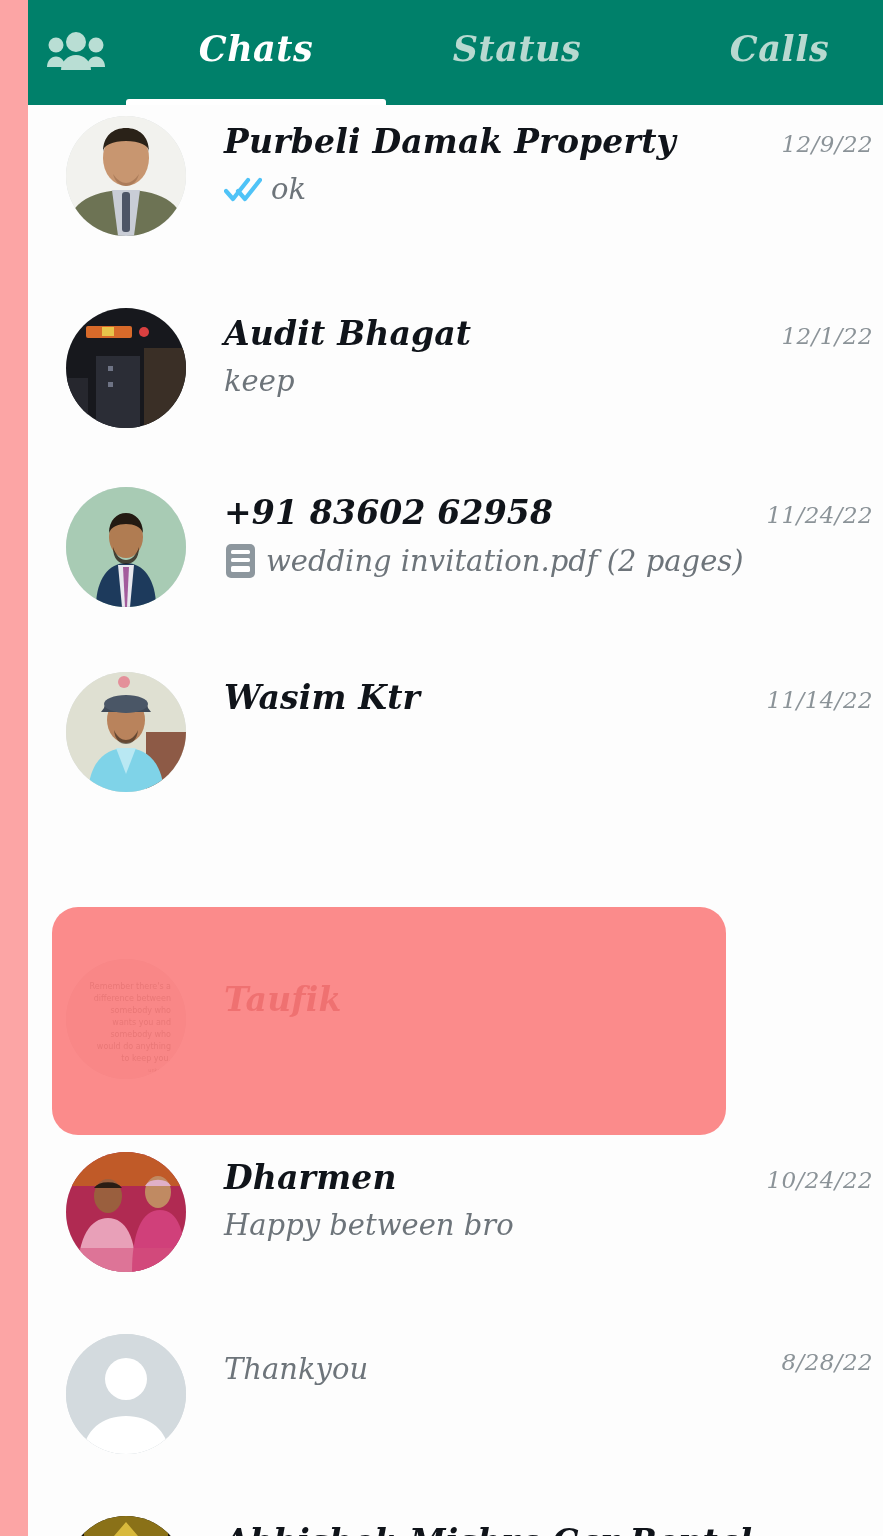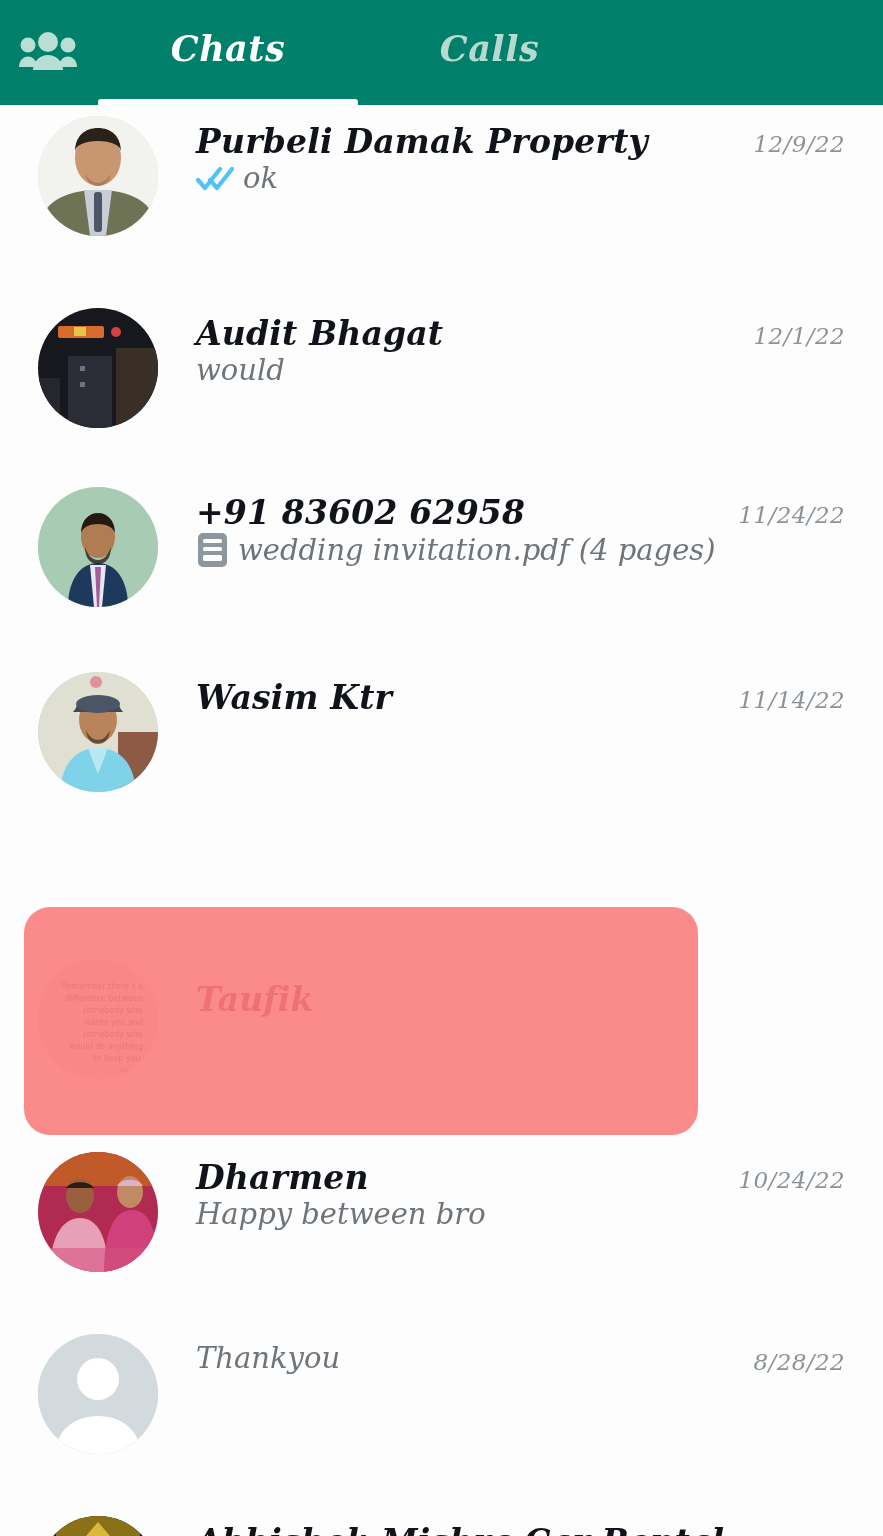--- a/index.html
+++ b/index.html
@@ -9,21 +9,22 @@
     height: 1536px;
     background: #fdfdfd;
     font-family: "DejaVu Serif", "Liberation Serif", serif;
     overflow: hidden;
   }
 
   #app {
     position: relative;
     width: 883px;
     height: 1536px;
-    background: #c2410c;
+    background: #fca5a5;
+    padding-left: 28px;
   }
 
   
   .header {
     position: relative;
     width: 883px;
     height: 105px;
     background: #00806a;
     display: flex;
     align-items: center;
@@ -121,20 +122,21 @@
     font-style: italic;
     font-weight: bold;
     font-size: 33px;
     color: #10141a;
     line-height: 38px;
     letter-spacing: 0.2px;
     white-space: nowrap;
   }
 
   .row-sub {
+    margin-top: 11px;
     display: flex;
     align-items: center;
     gap: 9px;
     font-family: "DejaVu Serif", "Liberation Serif", serif;
     font-style: italic;
     font-size: 29px;
     color: #6d747a;
     line-height: 34px;
     white-space: nowrap;
   }
@@ -186,20 +188,21 @@
         <path d="M14 40c0-8.3 6.7-15 15-15s15 6.7 15 15z" fill="#b9ded4"></path>
         <circle cx="9" cy="15" r="7.5" fill="#b9ded4"></circle>
         <path d="M0 37c0-6 4-10.5 9-10.5S18 31 18 37z" fill="#b9ded4"></path>
         <circle cx="49" cy="15" r="7.5" fill="#b9ded4"></circle>
         <path d="M40 37c0-6 4-10.5 9-10.5S58 31 58 37z" fill="#b9ded4"></path>
       </svg>
     </div>
 
     <div class="tabs">
       <div class="tab tab-chats">Chats</div>
+      <div class="tab tab-status">Status</div>
       <div class="tab tab-calls">Calls</div>
     </div>
 
     <div class="tab-underline"></div>
   </div>
 
   <div class="chat-list">
 
     <div class="chat-row" style="top:4px;height:185px;">
       <div class="avatar-wrap" style="top:7px;">
@@ -238,21 +241,21 @@
           <rect x="30" y="48" width="44" height="72" fill="#2b2d36"></rect>
           <rect x="42" y="58" width="5" height="5" fill="#6e7384"></rect>
           <rect x="42" y="74" width="5" height="5" fill="#6e7384"></rect>
           <rect x="78" y="40" width="42" height="80" fill="#3a2f26"></rect>
           <rect x="0" y="70" width="22" height="50" fill="#26272e"></rect>
         </svg>
       </div>
       <div class="row-body" style="top:14px;">
         <div class="row-title">Audit Bhagat</div>
         <div class="row-sub">
-          <span>would</span>
+          <span>keep</span>
         </div>
       </div>
       <div class="row-time" style="top:22px;">12/1/22</div>
     </div>
 
     <div class="chat-row" style="top:375px;height:185px;">
       <div class="avatar-wrap" style="top:7px;">
         <svg class="avatar-art" viewBox="0 0 120 120" preserveAspectRatio="xMidYMid slice">
           <rect width="120" height="120" fill="#a8cbb4"></rect>
           <path d="M30 120c0-28 13-44 30-44s30 16 30 44z" fill="#1d3a5c"></path>
@@ -267,21 +270,21 @@
         <div class="row-title">+91 83602 62958</div>
         <div class="row-sub">
           <span class="attach-icon">
             <svg width="33" height="36" viewBox="0 0 33 36">
               <rect x="2" y="1" width="29" height="34" rx="5" fill="#8d979e"></rect>
               <rect x="7" y="7" width="19" height="4" rx="1.6" fill="#ffffff"></rect>
               <rect x="7" y="15" width="19" height="4" rx="1.6" fill="#ffffff"></rect>
               <rect x="7" y="23" width="19" height="6" rx="1.6" fill="#ffffff"></rect>
             </svg>
           </span>
-          <span>wedding invitation.pdf (4 pages)</span>
+          <span>wedding invitation.pdf (2 pages)</span>
         </div>
       </div>
       <div class="row-time" style="top:22px;">11/24/22</div>
     </div>
 
     <div class="chat-row" style="top:560px;height:175px;">
       <div class="avatar-wrap" style="top:7px;">
         <svg class="avatar-art" viewBox="0 0 120 120" preserveAspectRatio="xMidYMid slice">
           <rect width="120" height="120" fill="#dfe0d2"></rect>
           <rect x="80" y="60" width="40" height="60" fill="#8d5a46"></rect>

